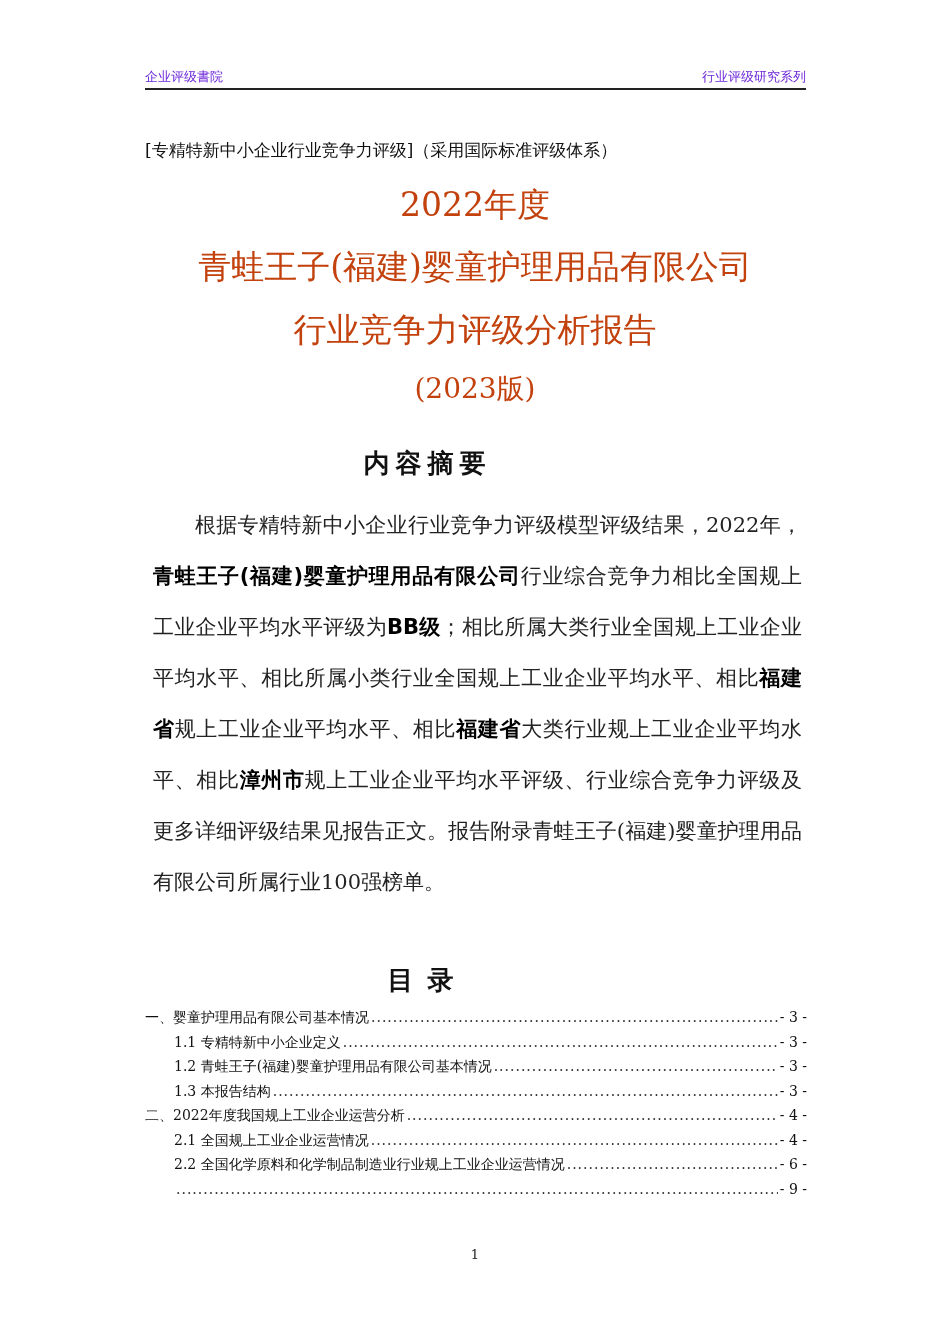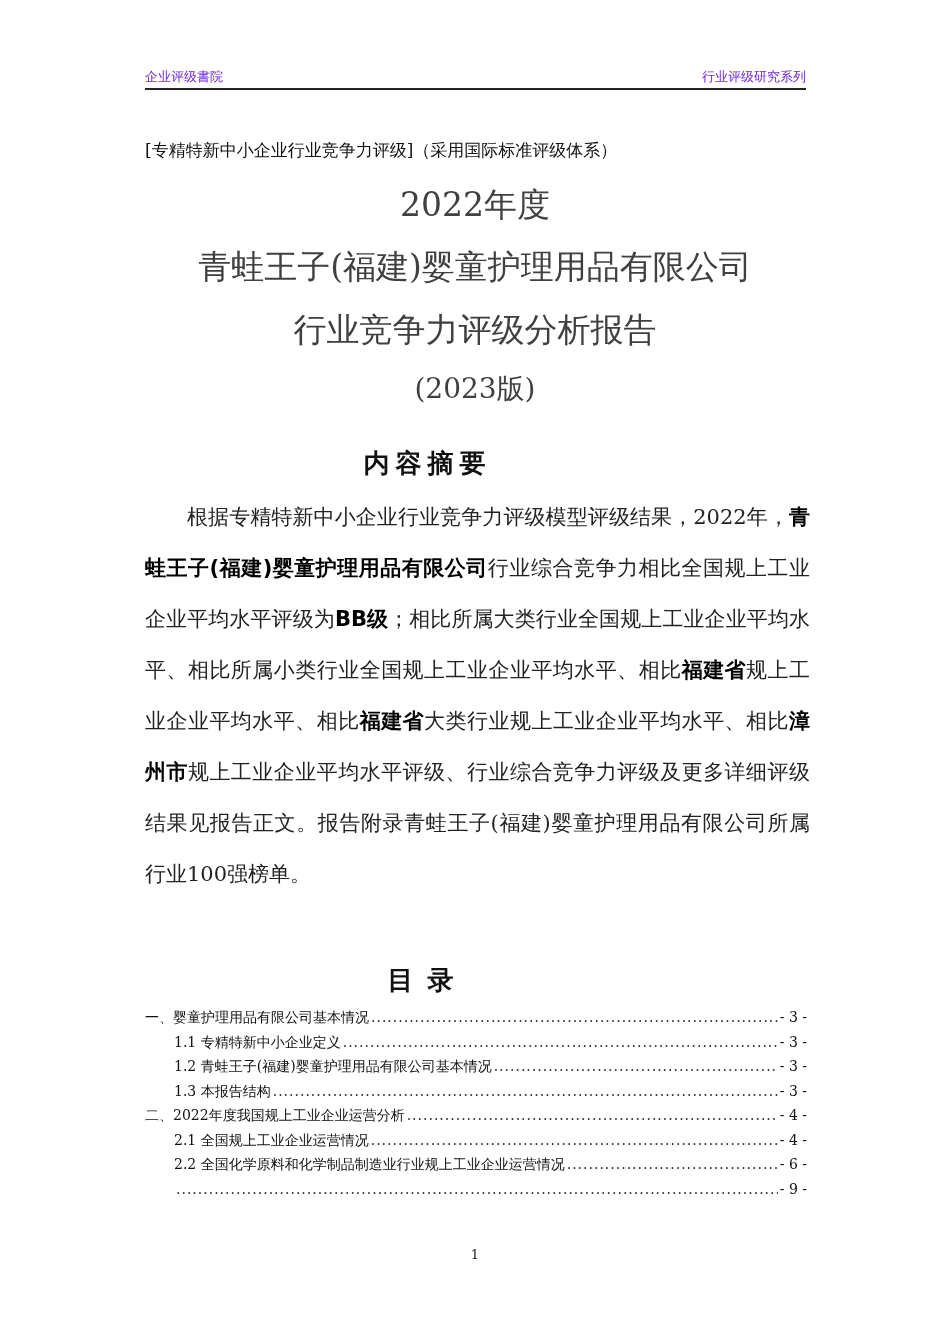--- a/index.html
+++ b/index.html
@@ -4,34 +4,34 @@
 <style>
   html, body { margin:0; padding:0; background:#ffffff; }
   body { width:950px; height:1344px; position:relative; overflow:hidden;
          font-family:"DejaVu Serif","Liberation Serif",serif; color:#111; }
   .header { position:absolute; left:145px; right:144px; top:68px; height:20px;
             border-bottom:2px solid #222; font-family:"DejaVu Sans","Liberation Sans",sans-serif;
             font-size:13px; color:#6d28d9; }
   .header .left { position:absolute; left:0; top:0; }
   .header .right { position:absolute; right:0; top:0; }
   .tagline { position:absolute; left:145px; top:139px; font-size:17px; color:#111; white-space:nowrap; }
-  .title { position:absolute; left:0; width:950px; text-align:center; color:#404040;
+  .title { position:absolute; left:0; width:950px; text-align:center; color:#c2410c;
            font-size:33px; white-space:nowrap; }
   .t1 { top:183px; }
   .t2 { top:245px; }
   .t3 { top:308px; }
   .t4 { top:370px; font-size:28px;text-align:center; }
   .section-title { position:absolute; left:0; width:855px; text-align:center;
                    font-family:"DejaVu Sans","Liberation Sans",sans-serif; font-weight:bold;
                    font-size:26px; letter-spacing:6px; color:#111; }
   .sum-title { top:446px; }
   .toc-title { top:963px; letter-spacing:14px; }
   .abstract { position:absolute; left:145px; width:665px; top:492px;
               font-size:21px; line-height:51px; color:#222; text-align:justify; }
-  .abstract p { margin:0; text-indent:2em; }
+  .abstract p { margin:8px; text-indent:2em; }
   .abstract b { font-family:"DejaVu Sans","Liberation Sans",sans-serif; font-weight:bold; color:#000; }
   .toc { position:absolute; left:145px; width:662px; top:1009px; font-size:14px; color:#111; }
   .toc-row { display:flex; align-items:baseline; height:24.5px; white-space:nowrap; }
   .toc-row.sub { padding-left:29px; }
   .toc-label { flex:0 0 auto; }
   .toc-dots { flex:1 1 auto; overflow:hidden; color:#333; margin:0 2px; }
   .toc-dots::before { content:"................................................................................................................................................................................"; letter-spacing:1px; }
   .toc-page { flex:0 0 auto; }
   .page-num { position:absolute; left:0; width:950px; text-align:center; top:1247px;
               font-size:13px; color:#222; }

